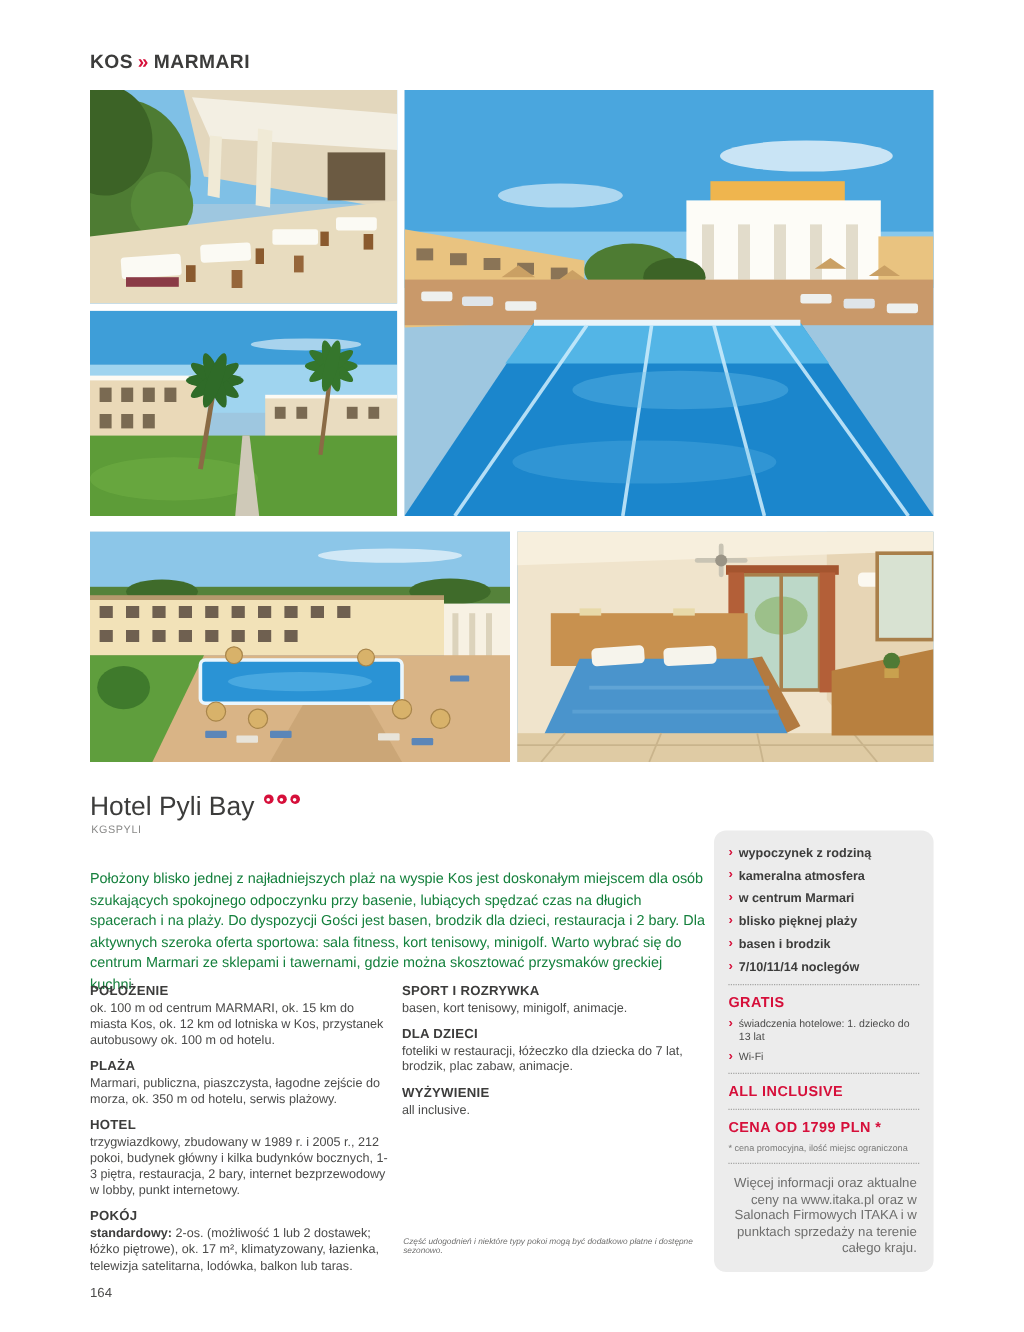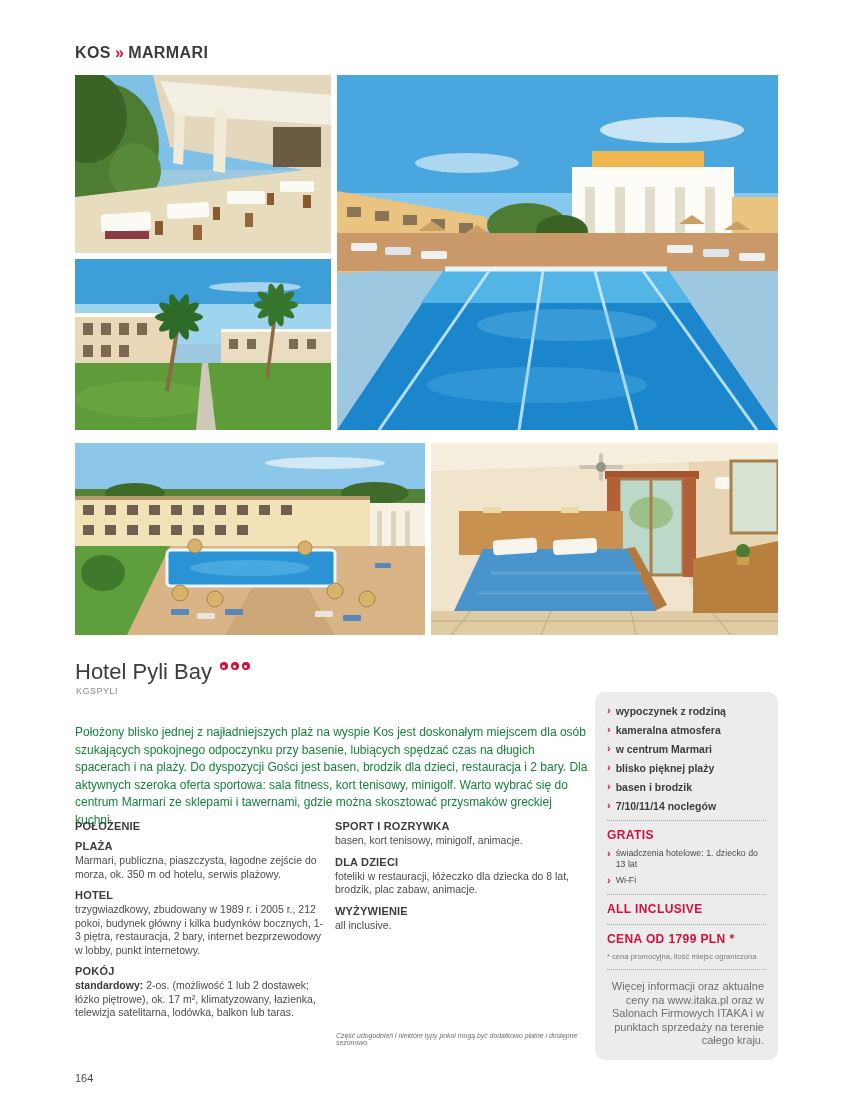--- a/index.html
+++ b/index.html
@@ -328,20 +328,21 @@
     <span>Hotel Pyli Bay</span><span class="stars"><span class="star"></span><span class="star"></span><span class="star"></span></span>
   </div>
   <div class="hotel-code">KGSPYLI</div>
 
   <p class="intro">Położony blisko jednej z najładniejszych plaż na wyspie Kos jest doskonałym miejscem dla osób szukających spokojnego odpoczynku przy basenie, lubiących spędzać czas na długich spacerach i na plaży. Do dyspozycji Gości jest basen, brodzik dla dzieci, restauracja i 2 bary. Dla aktywnych szeroka oferta sportowa: sala fitness, kort tenisowy, minigolf. Warto wybrać się do centrum Marmari ze sklepami i tawernami, gdzie można skosztować przysmaków greckiej kuchni.</p>
 
   <div class="cols">
     <div class="col">
       <div class="sec">
         <h4>POŁOŻENIE</h4>
+        <p>ok. 100 m od centrum MARMARI, ok. 15 km do miasta Kos, ok. 12 km od lotniska w Kos, przystanek autobusowy ok. 100 m od hotelu.</p>
       </div>
       <div class="sec">
         <h4>PLAŻA</h4>
         <p>Marmari, publiczna, piaszczysta, łagodne zejście do morza, ok. 350 m od hotelu, serwis plażowy.</p>
       </div>
       <div class="sec">
         <h4>HOTEL</h4>
         <p>trzygwiazdkowy, zbudowany w 1989 r. i 2005 r., 212 pokoi, budynek główny i kilka budynków bocznych, 1-3 piętra, restauracja, 2 bary, internet bezprzewodowy w lobby, punkt internetowy.</p>
       </div>
       <div class="sec">
@@ -349,21 +350,21 @@
         <p><span class="lead">standardowy:</span> <span>2-os. (możliwość 1 lub 2 dostawek; łóżko piętrowe), ok. 17 m², klimatyzowany, łazienka, telewizja satelitarna, lodówka, balkon lub taras.</span></p>
       </div>
     </div>
     <div class="col">
       <div class="sec">
         <h4>SPORT I ROZRYWKA</h4>
         <p>basen, kort tenisowy, minigolf, animacje.</p>
       </div>
       <div class="sec">
         <h4>DLA DZIECI</h4>
-        <p>foteliki w restauracji, łóżeczko dla dziecka do 8 lat, brodzik, plac zabaw, animacje.</p>
+        <p>foteliki w restauracji, łóżeczko dla dziecka do 7 lat, brodzik, plac zabaw, animacje.</p>
       </div>
       <div class="sec">
         <h4>WYŻYWIENIE</h4>
         <p>all inclusive.</p>
       </div>
     </div>
   </div>
 
   <div class="sidebar">
     <div class="hl">

